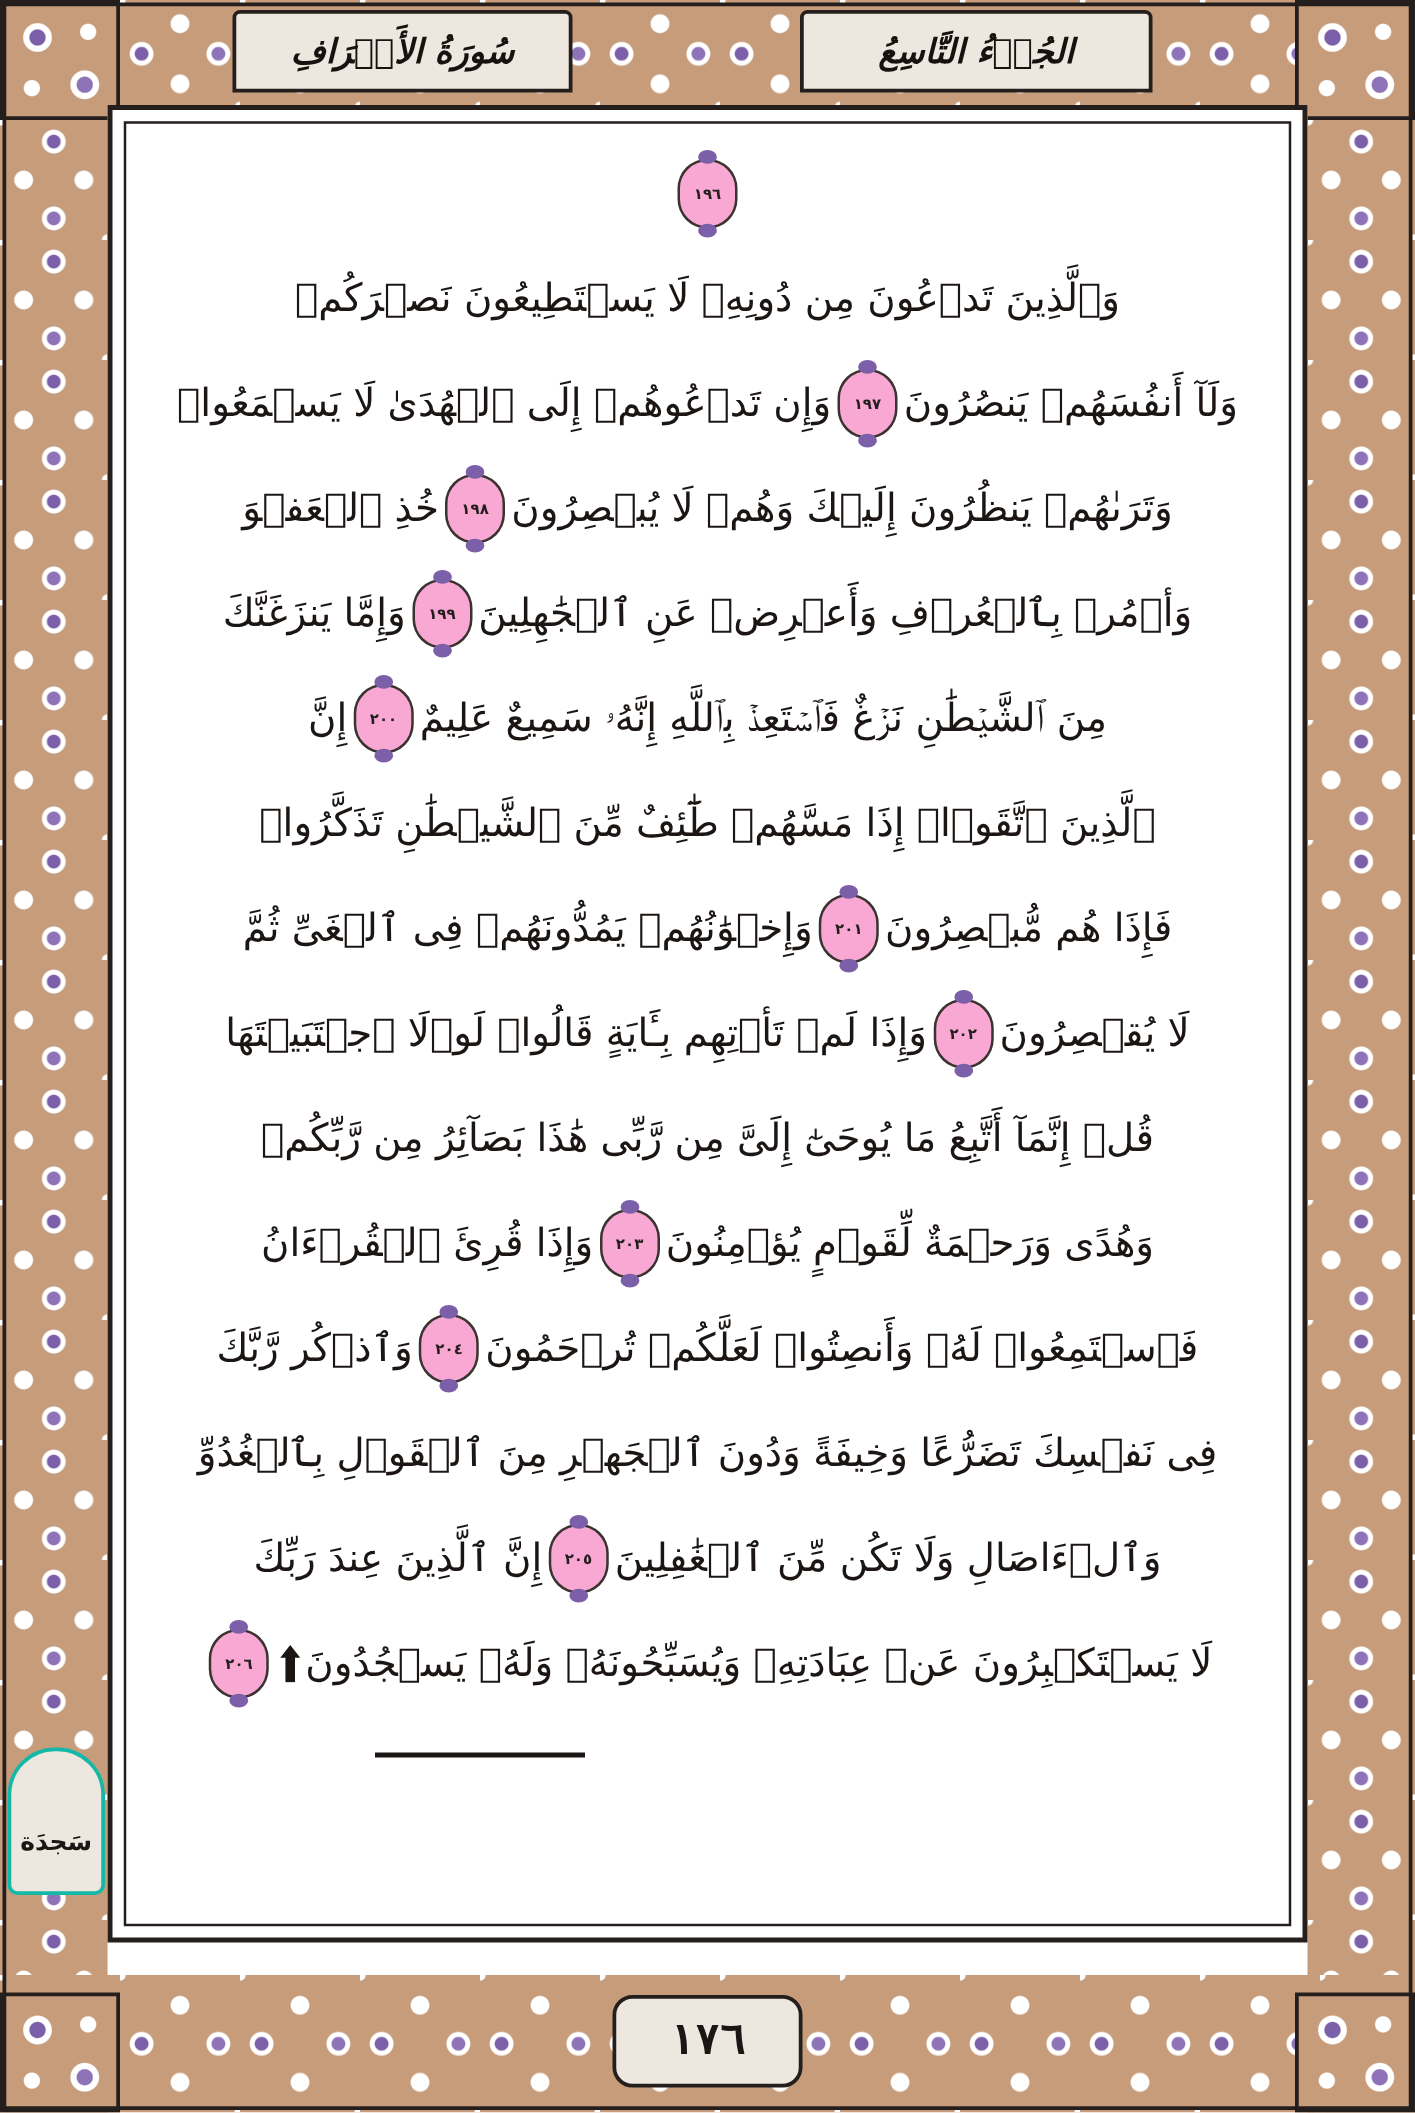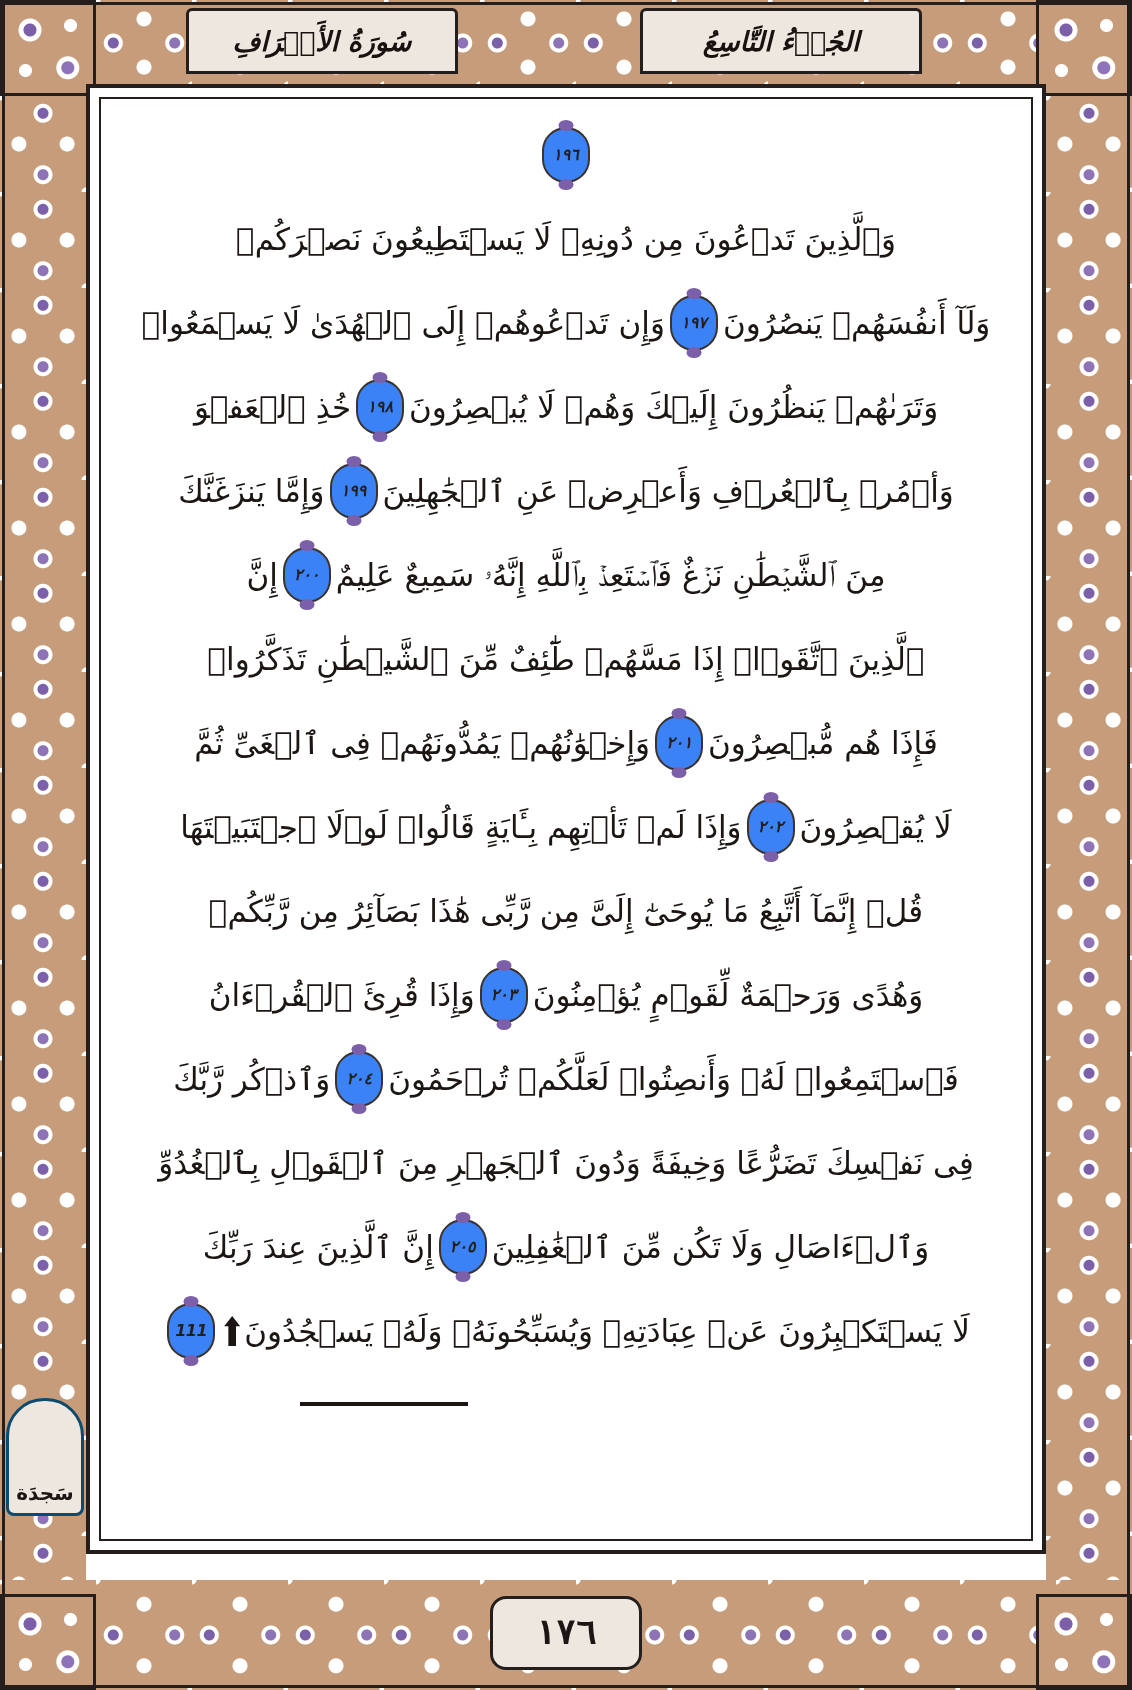--- a/index.html
+++ b/index.html
@@ -131,29 +131,28 @@
     transform:scaleX(1.0);
   }
 
   
   .ayah-mark{
     display:inline-flex;
     align-items:center;justify-content:center;
     width:44px;height:52px;
     margin:0 5px;
     vertical-align:middle;
-    background:#3b82f6;
+    background:#f9a8d4;
     border:2px solid #3a3330;
     border-radius:50% / 42%;
-    font-size:16px;
+    font-size:12px;
     font-weight:700;
     color:#241f1d;
     position:relative;
     flex:none;
-    font-style:italic;
   }
   .ayah-mark::before,
   .ayah-mark::after{
     content:"";
     position:absolute;left:50%;
     width:15px;height:11px;
     transform:translateX(-50%);
     background:#7B5FA8;
     border-radius:50%;
   }
@@ -178,25 +177,25 @@
     width:168px;height:4px;
     background:#1b1613;
   }
 
   
   #sajdah-tab{
     position:absolute;
     left:6px;top:1398px;
     width:78px;height:118px;
     background:#EDE7E0;
-    border:3px solid #0c4a6e;
+    border:3px solid #14b8a6;
     border-radius:38px 38px 8px 8px;
     box-sizing:border-box;
     display:flex;align-items:flex-end;justify-content:center;
-    padding-bottom:8px;
+    padding-bottom:28px;
     z-index:5;
   }
   #sajdah-tab .lbl{
     font-size:20px;font-weight:700;color:#1b1613;
     direction:rtl;white-space:nowrap;
   }
 
   
   #footer-band{
     position:absolute;left:0;bottom:0;width:1132px;height:110px;
@@ -304,21 +303,21 @@
           <span class="txt">فِى نَفۡسِكَ تَضَرُّعًا وَخِيفَةً وَدُونَ ٱلۡجَهۡرِ مِنَ ٱلۡقَوۡلِ بِٱلۡغُدُوِّ</span>
         </div>
         <div class="aya-line" id="line-14">
           <span class="txt">وَٱلۡءَاصَالِ وَلَا تَكُن مِّنَ ٱلۡغَٰفِلِينَ</span>
           <span class="ayah-mark">٢٠٥</span>
           <span class="txt">إِنَّ ٱلَّذِينَ عِندَ رَبِّكَ</span>
         </div>
         <div class="aya-line" id="line-15">
           <span class="txt">لَا يَسۡتَكۡبِرُونَ عَنۡ عِبَادَتِهِۦ وَيُسَبِّحُونَهُۥ وَلَهُۥ يَسۡجُدُونَ</span>
           <span class="sajdah-glyph"></span>
-          <span class="ayah-mark">111</span>
+          <span class="ayah-mark">٢٠٦</span>
         </div>
       </div>
   </div>
 
   <div id="sajdah-rule"></div>
 
   <div id="sajdah-tab">
     <span class="lbl">سَجدَة</span>
   </div>
 

